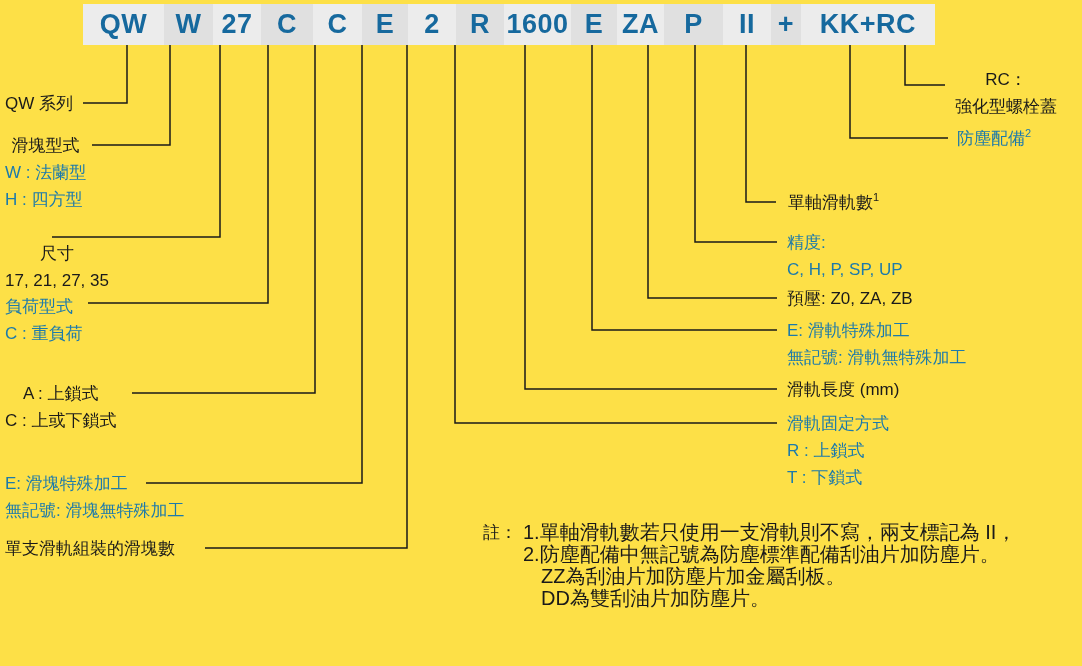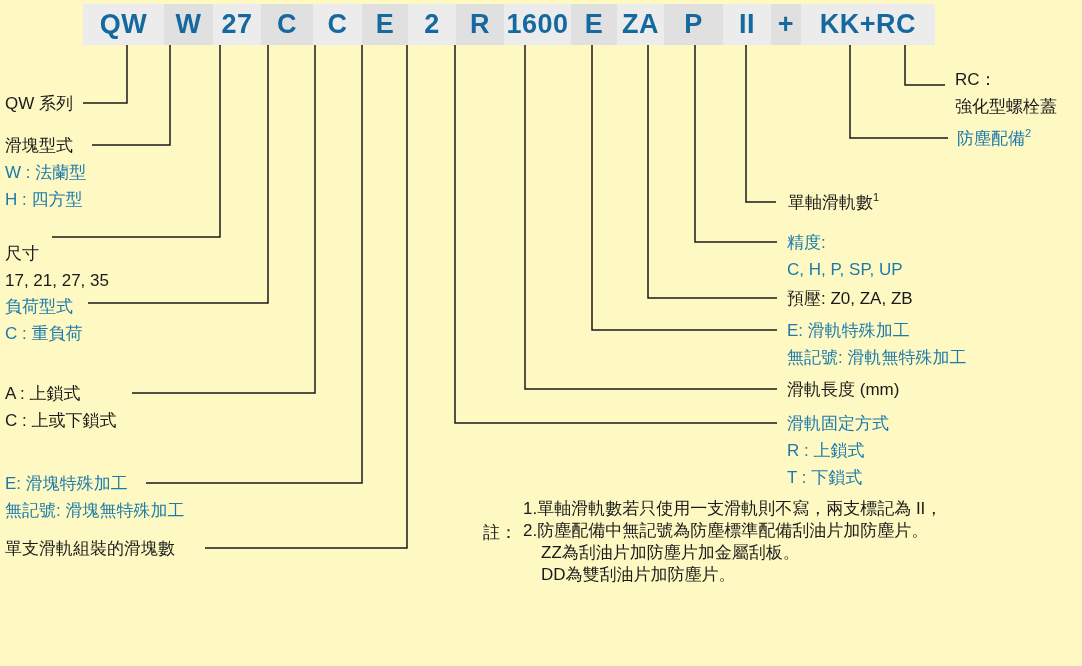--- a/index.html
+++ b/index.html
@@ -1,41 +1,41 @@
 <!DOCTYPE html>
 <html style="--code-blue: #16699e; --label-blue: #1c7aab; --text-black: #1a1a1a; --box-light: #ececec; --box-dark: #e0e0e0; --line-color: #1a1a1a;"><head>
 <meta charset="utf-8">
 <style>
   html,body{margin:0;padding:0;background:#fff;}
   .canvas{
-    position:relative;width:1082px;height:666px;background:#fef9c3;overflow:hidden;
+    position:relative;width:1082px;height:666px;background:#fde047;overflow:hidden;
     font-family:"Liberation Sans","DejaVu Sans",sans-serif;
     -webkit-font-smoothing:antialiased;
   }
   
   .code-strip{position:absolute;left:83px;top:4px;height:41px;display:flex;}
   .cell{
     height:41px;display:flex;align-items:center;justify-content:center;
     font-size:27px;font-weight:700;letter-spacing:.5px;color:var(--code-blue,#16699e);
     white-space:nowrap;
   }
   .cell.light{background:var(--box-light,#ececec);}
   .cell.dark{background:var(--box-dark,#e0e0e0);}
   
   .connectors{position:absolute;left:0;top:0;pointer-events:none;}
   .connectors path{fill:none;stroke:var(--line-color,#1a1a1a);stroke-width:1.5;}
   
   .anno{position:absolute;font-size:17px;line-height:27px;white-space:nowrap;}
   .ln{height:27px;}
-  .black{color:var(--text-black,#1a1a1a);}
+  .black{color:var(--text-black,#1a1a1a);text-align:center;}
   .blue{color:var(--label-blue,#1c7aab);}
   sup{font-size:11px;line-height:0;}
   
   .note-label{position:absolute;left:483px;top:521px;font-size:17px;color:var(--text-black,#1a1a1a);white-space:nowrap;}
-  .notes{position:absolute;left:523px;top:498px;font-size:17px;line-height:22px;color:var(--text-black,#1a1a1a);}
+  .notes{position:absolute;left:523px;top:521px;font-size:20px;line-height:22px;color:var(--text-black,#1a1a1a);}
   .note-item{white-space:nowrap;}
   .note-item.indent{padding-left:18px;}
 </style>
 </head>
 <body>
 
 <div class="canvas">
 
   <div class="code-strip">
     <div class="cell light" style="width:81px">QW</div>

